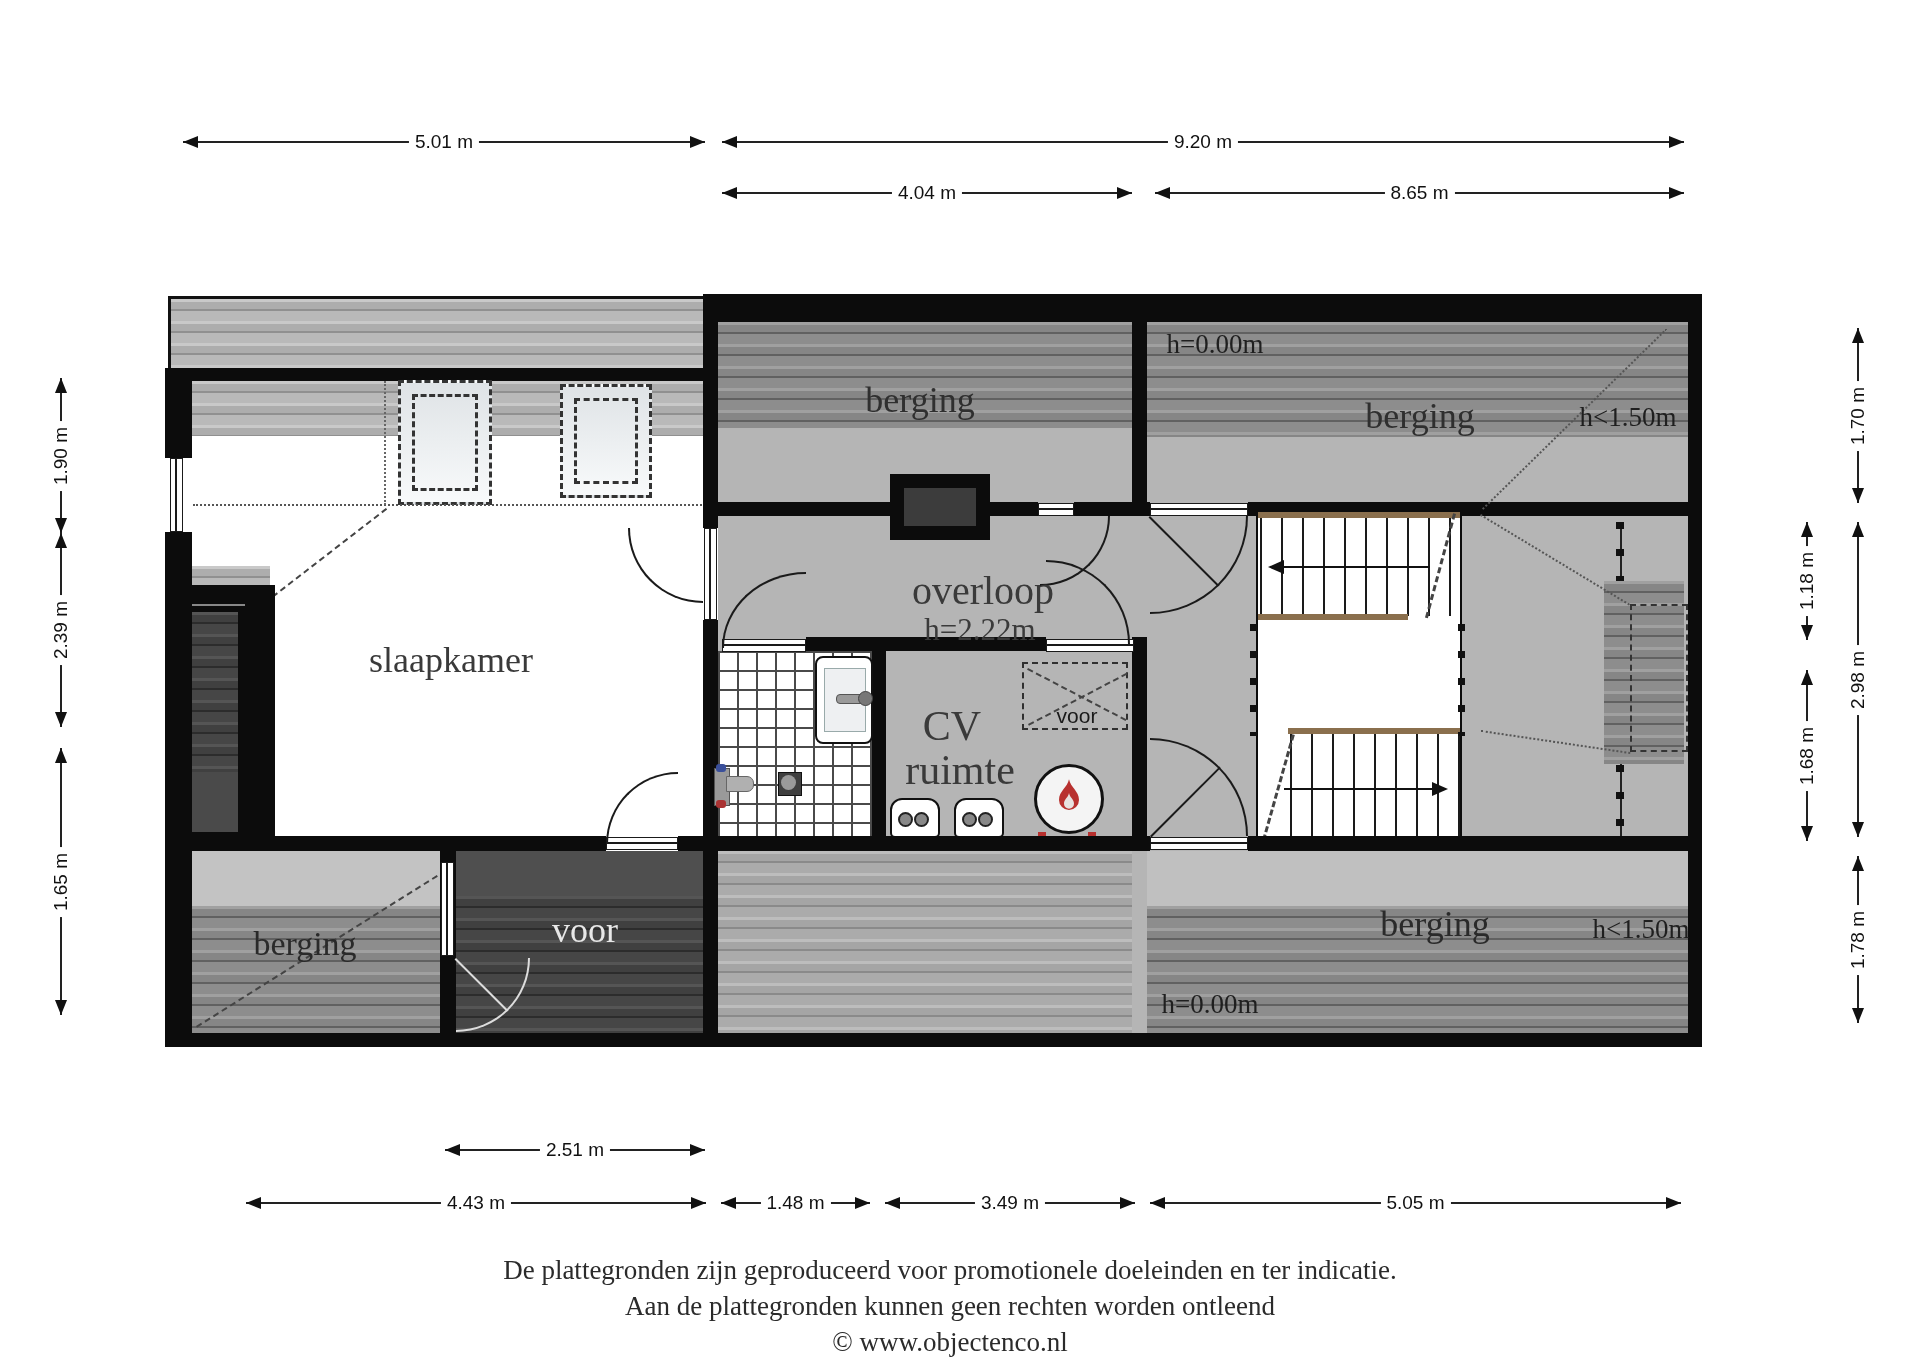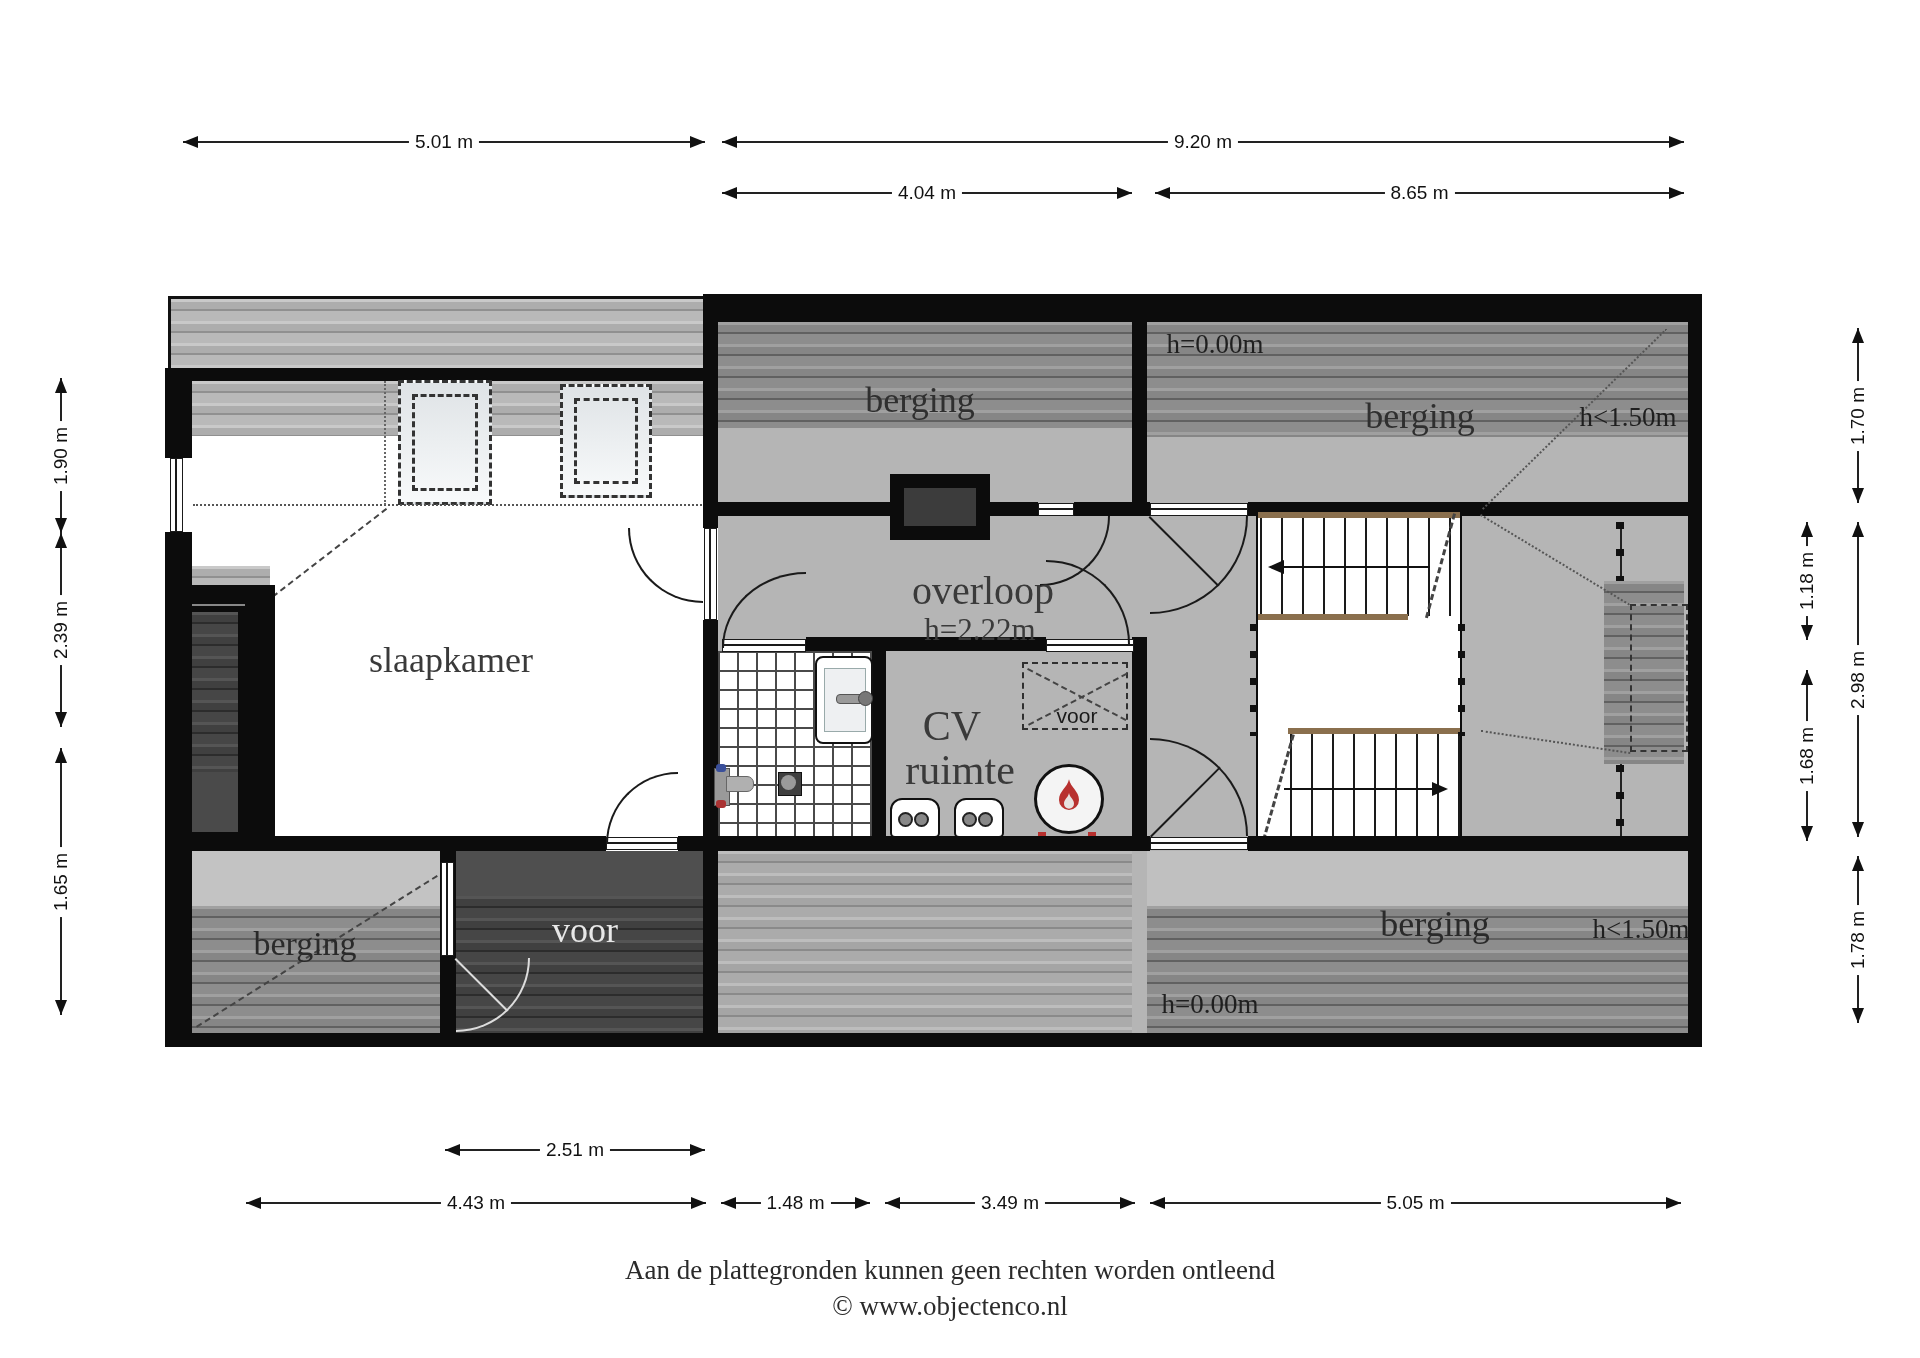--- a/index.html
+++ b/index.html
@@ -315,17 +315,18 @@
       <span class="t">3.49 m</span>
     </div>
   <div class="dh" style="left:1150px;top:1203px;width:531px;">
       <i class="l"></i>
       <i class="a1"></i>
       <i class="a2"></i>
       <span class="t">5.05 m</span>
     </div>
 
   <div class="footer" style="top:1252px;">
+    <div>De plattegronden zijn geproduceerd voor promotionele doeleinden en ter indicatie.</div>
     <div>Aan de plattegronden kunnen geen rechten worden ontleend</div>
     <div>© www.objectenco.nl</div>
   </div>
 
 </div>
 
 </body></html>

